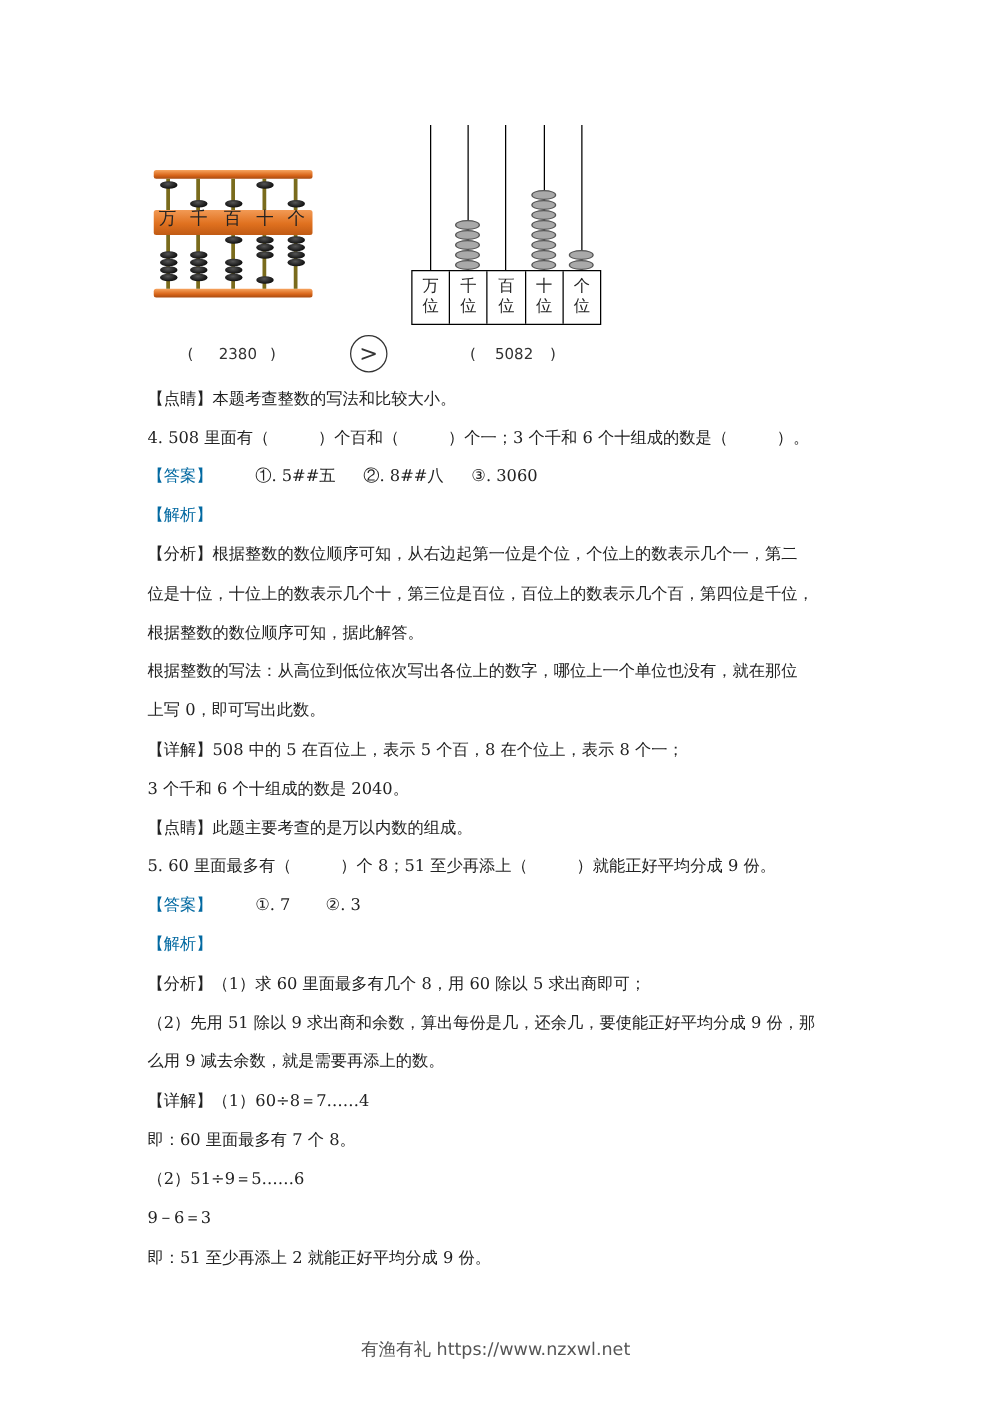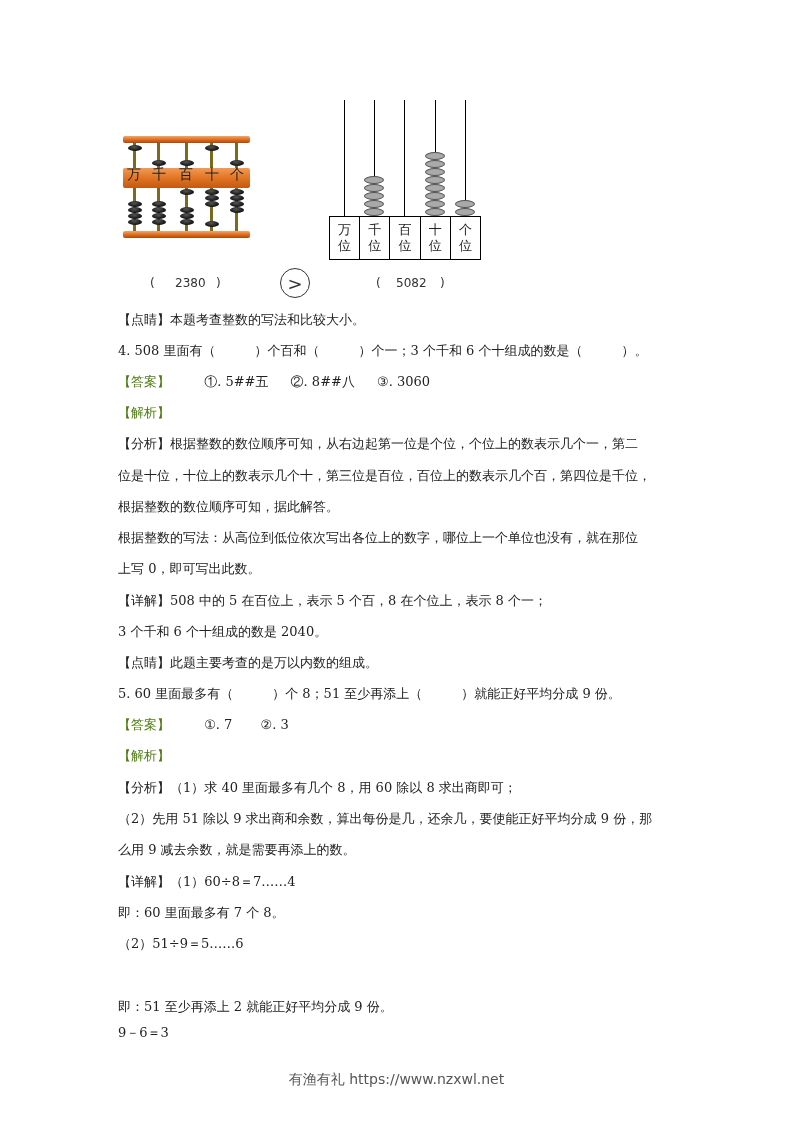--- a/index.html
+++ b/index.html
@@ -1,20 +1,20 @@
 <!DOCTYPE html>
 <html><head>
 <meta charset="utf-8">
 <style>
   html, body { margin: 0; padding: 0; background: #ffffff; }
   body { width: 793px; height: 1122px; position: relative; overflow: hidden;
          font-family: "DejaVu Serif", "Liberation Serif", serif; color: #222; }
   .abs { position: absolute; }
   .line { position: absolute; left: 118px; font-size: 13px; line-height: 18px; white-space: nowrap; color: #222; }
-  .blue { color: #4d7c0f; }
+  .blue { color: #0369a1; }
   .bold-bracket { font-weight: normal; }
   .sp { display: inline-block; }
 
   
   .ab1 { left: 123px; top: 136px; width: 127px; height: 102px; }
   .rail { position: absolute; left: 0; width: 127px; height: 7px; border-radius: 2px;
           background: linear-gradient(#f7a560, #d9661a 60%, #a84a10); }
   .beam { position: absolute; left: 0; top: 32px; width: 127px; height: 20px;
           background: linear-gradient(#f29a55, #e0711f 55%, #c05a14); border-radius: 2px; }
   .rod { position: absolute; width: 3px; background: #7a6b1c; }
@@ -171,22 +171,22 @@
 <div class="line" style="top:623px">3 个千和 6 个十组成的数是 2040。</div>
 <div class="line" style="top:654px"><span class="bold-bracket">【点睛】</span><span>此题主要考查的是万以内数的组成。</span></div>
 
 <div class="line" style="top:685px">5. 60 里面最多有（　　　）个 8；51 至少再添上（　　　）就能正好平均分成 9 份。</div>
 <div class="line" style="top:716px">
   <span class="blue">【答案】</span>
   <span class="sp" style="width:30px"></span><span>①. 7</span>
   <span class="sp" style="width:24px"></span><span>②. 3</span>
 </div>
 <div class="line blue" style="top:747px">【解析】</div>
-<div class="line" style="top:779px"><span class="bold-bracket">【分析】</span><span>（1）求 40 里面最多有几个 8，用 60 除以 8 求出商即可；</span></div>
+<div class="line" style="top:779px"><span class="bold-bracket">【分析】</span><span>（1）求 60 里面最多有几个 8，用 60 除以 5 求出商即可；</span></div>
 <div class="line" style="top:810px">（2）先用 51 除以 9 求出商和余数，算出每份是几，还余几，要使能正好平均分成 9 份，那</div>
 <div class="line" style="top:841px">么用 9 减去余数，就是需要再添上的数。</div>
 <div class="line" style="top:873px"><span class="bold-bracket">【详解】</span><span>（1）60÷8＝7……4</span></div>
 <div class="line" style="top:904px">即：60 里面最多有 7 个 8。</div>
 <div class="line" style="top:935px">（2）51÷9＝5……6</div>
-<div class="line" style="top:1024px">9－6＝3</div>
+<div class="line" style="top:966px">9－6＝3</div>
 <div class="line" style="top:998px">即：51 至少再添上 2 就能正好平均分成 9 份。</div>
 
 <div class="footer">有渔有礼 https://www.nzxwl.net</div>
 
 </body></html>

